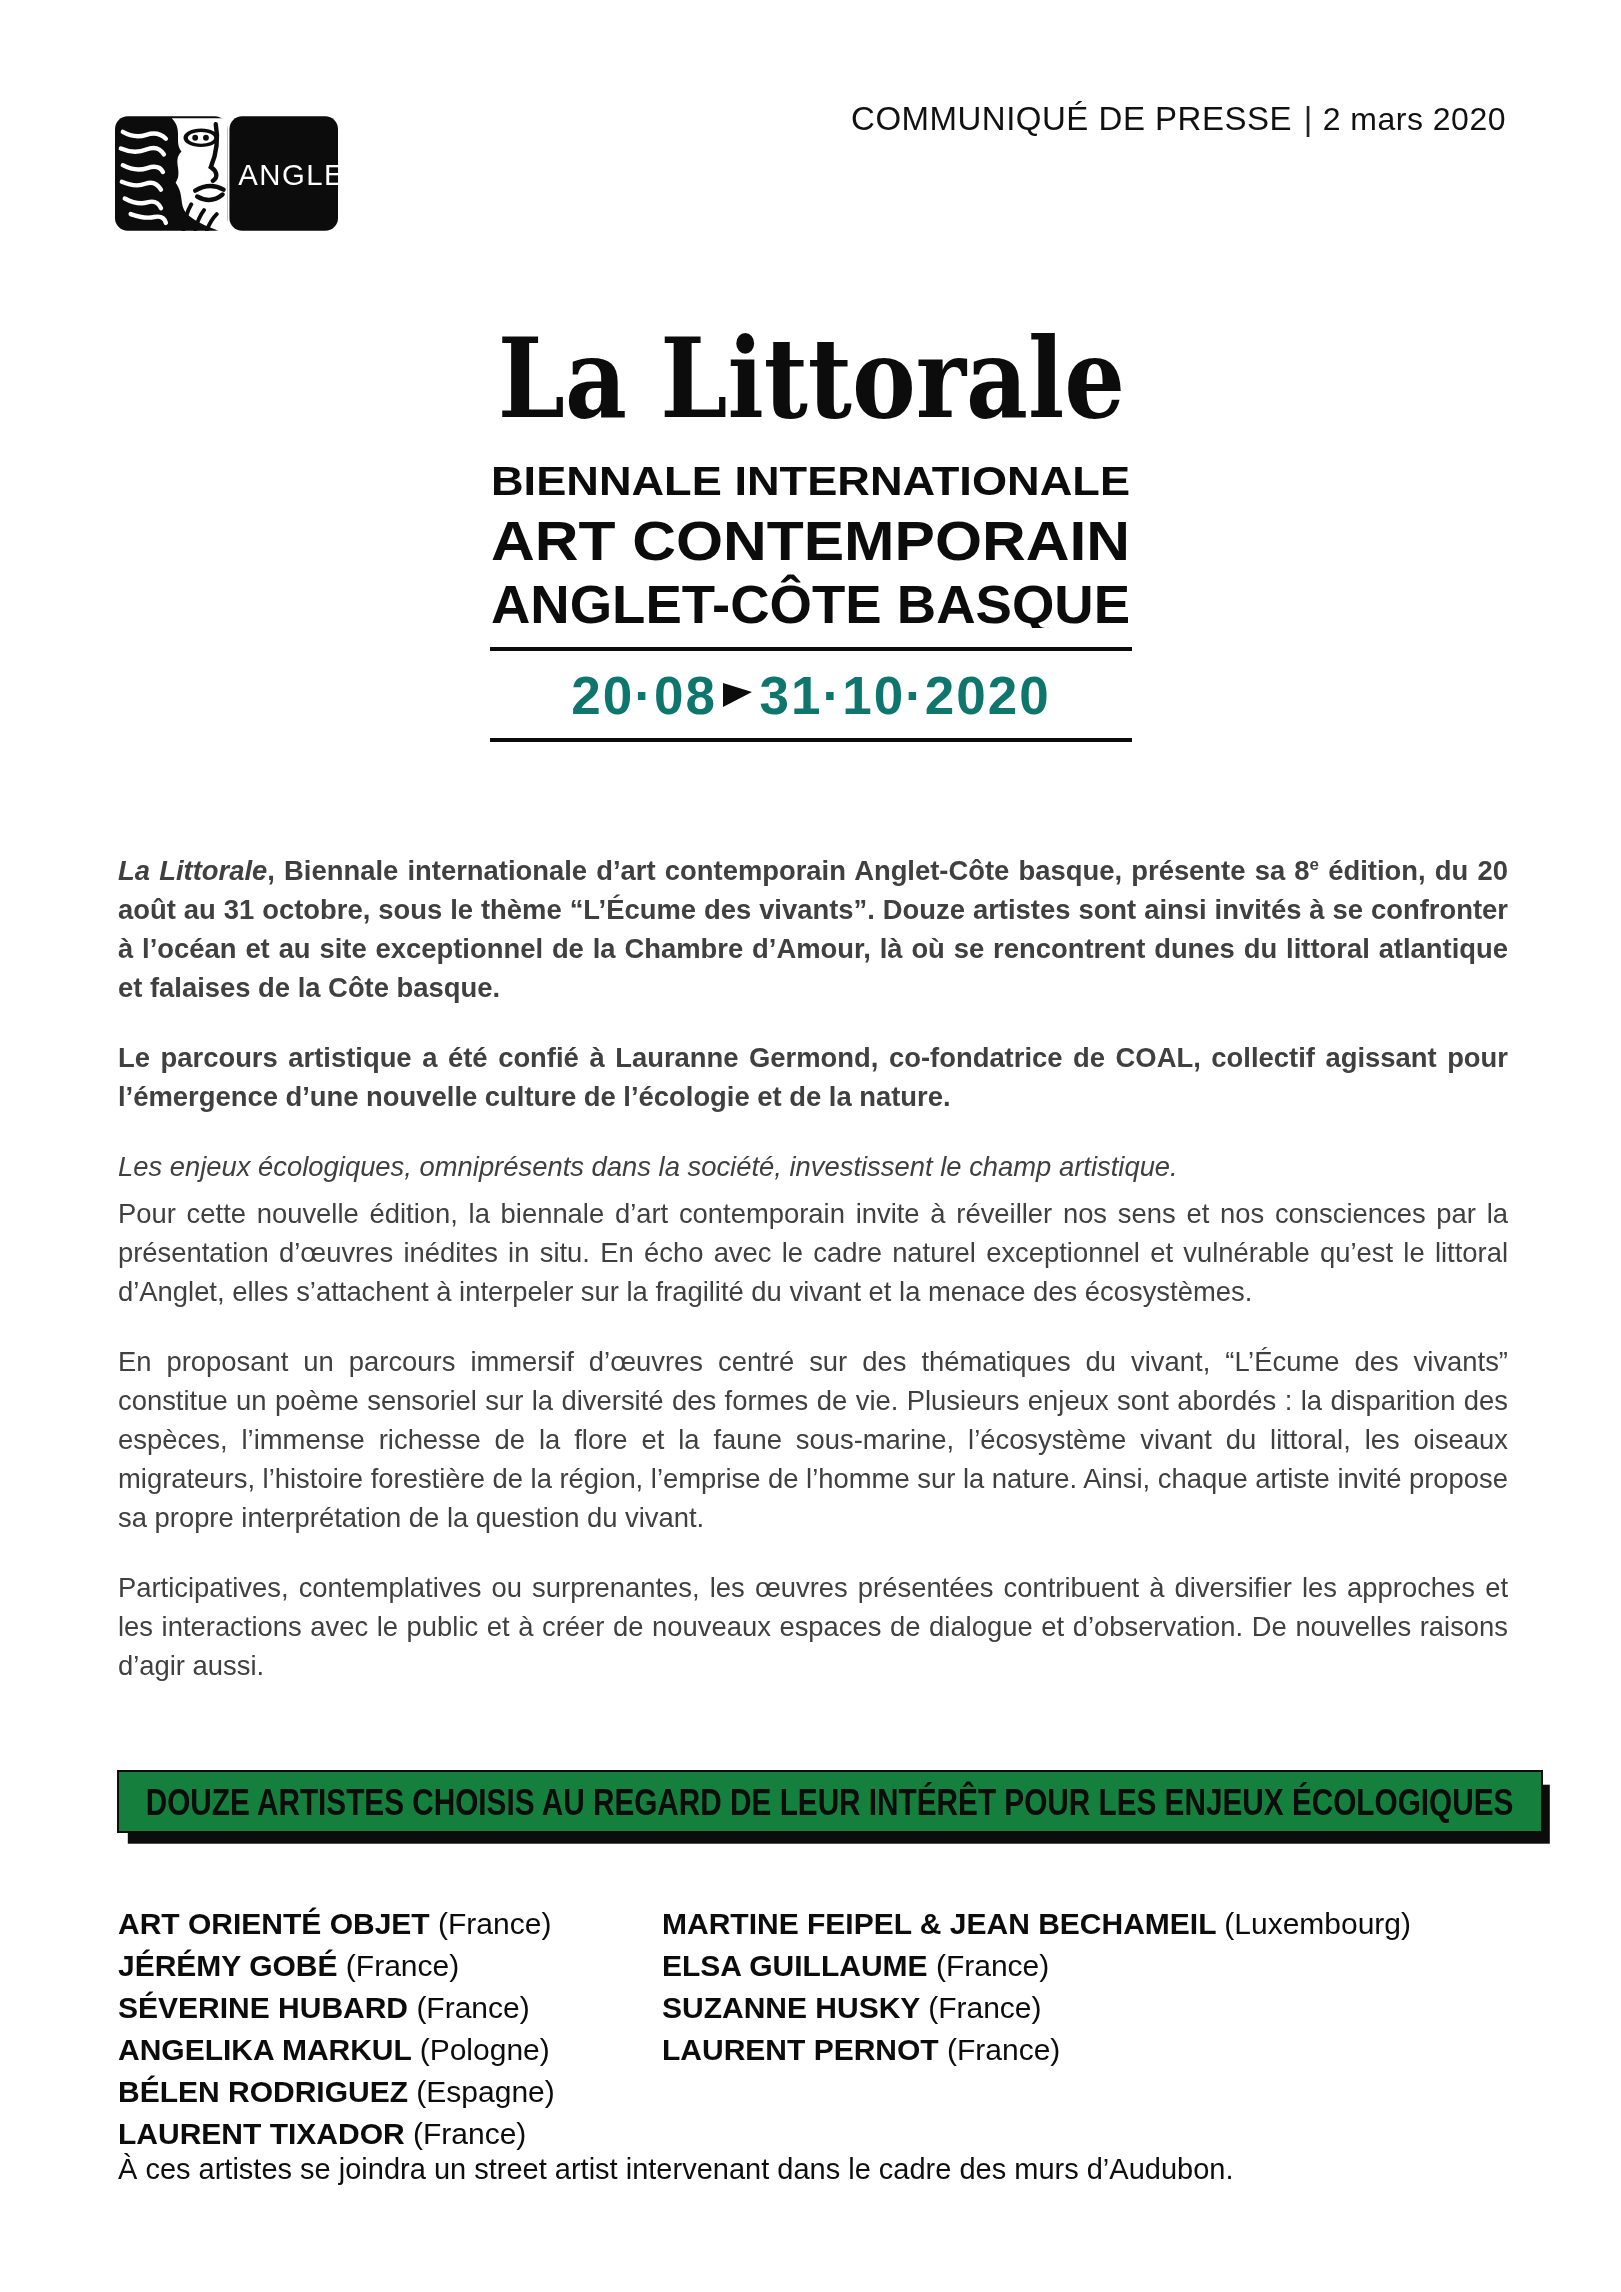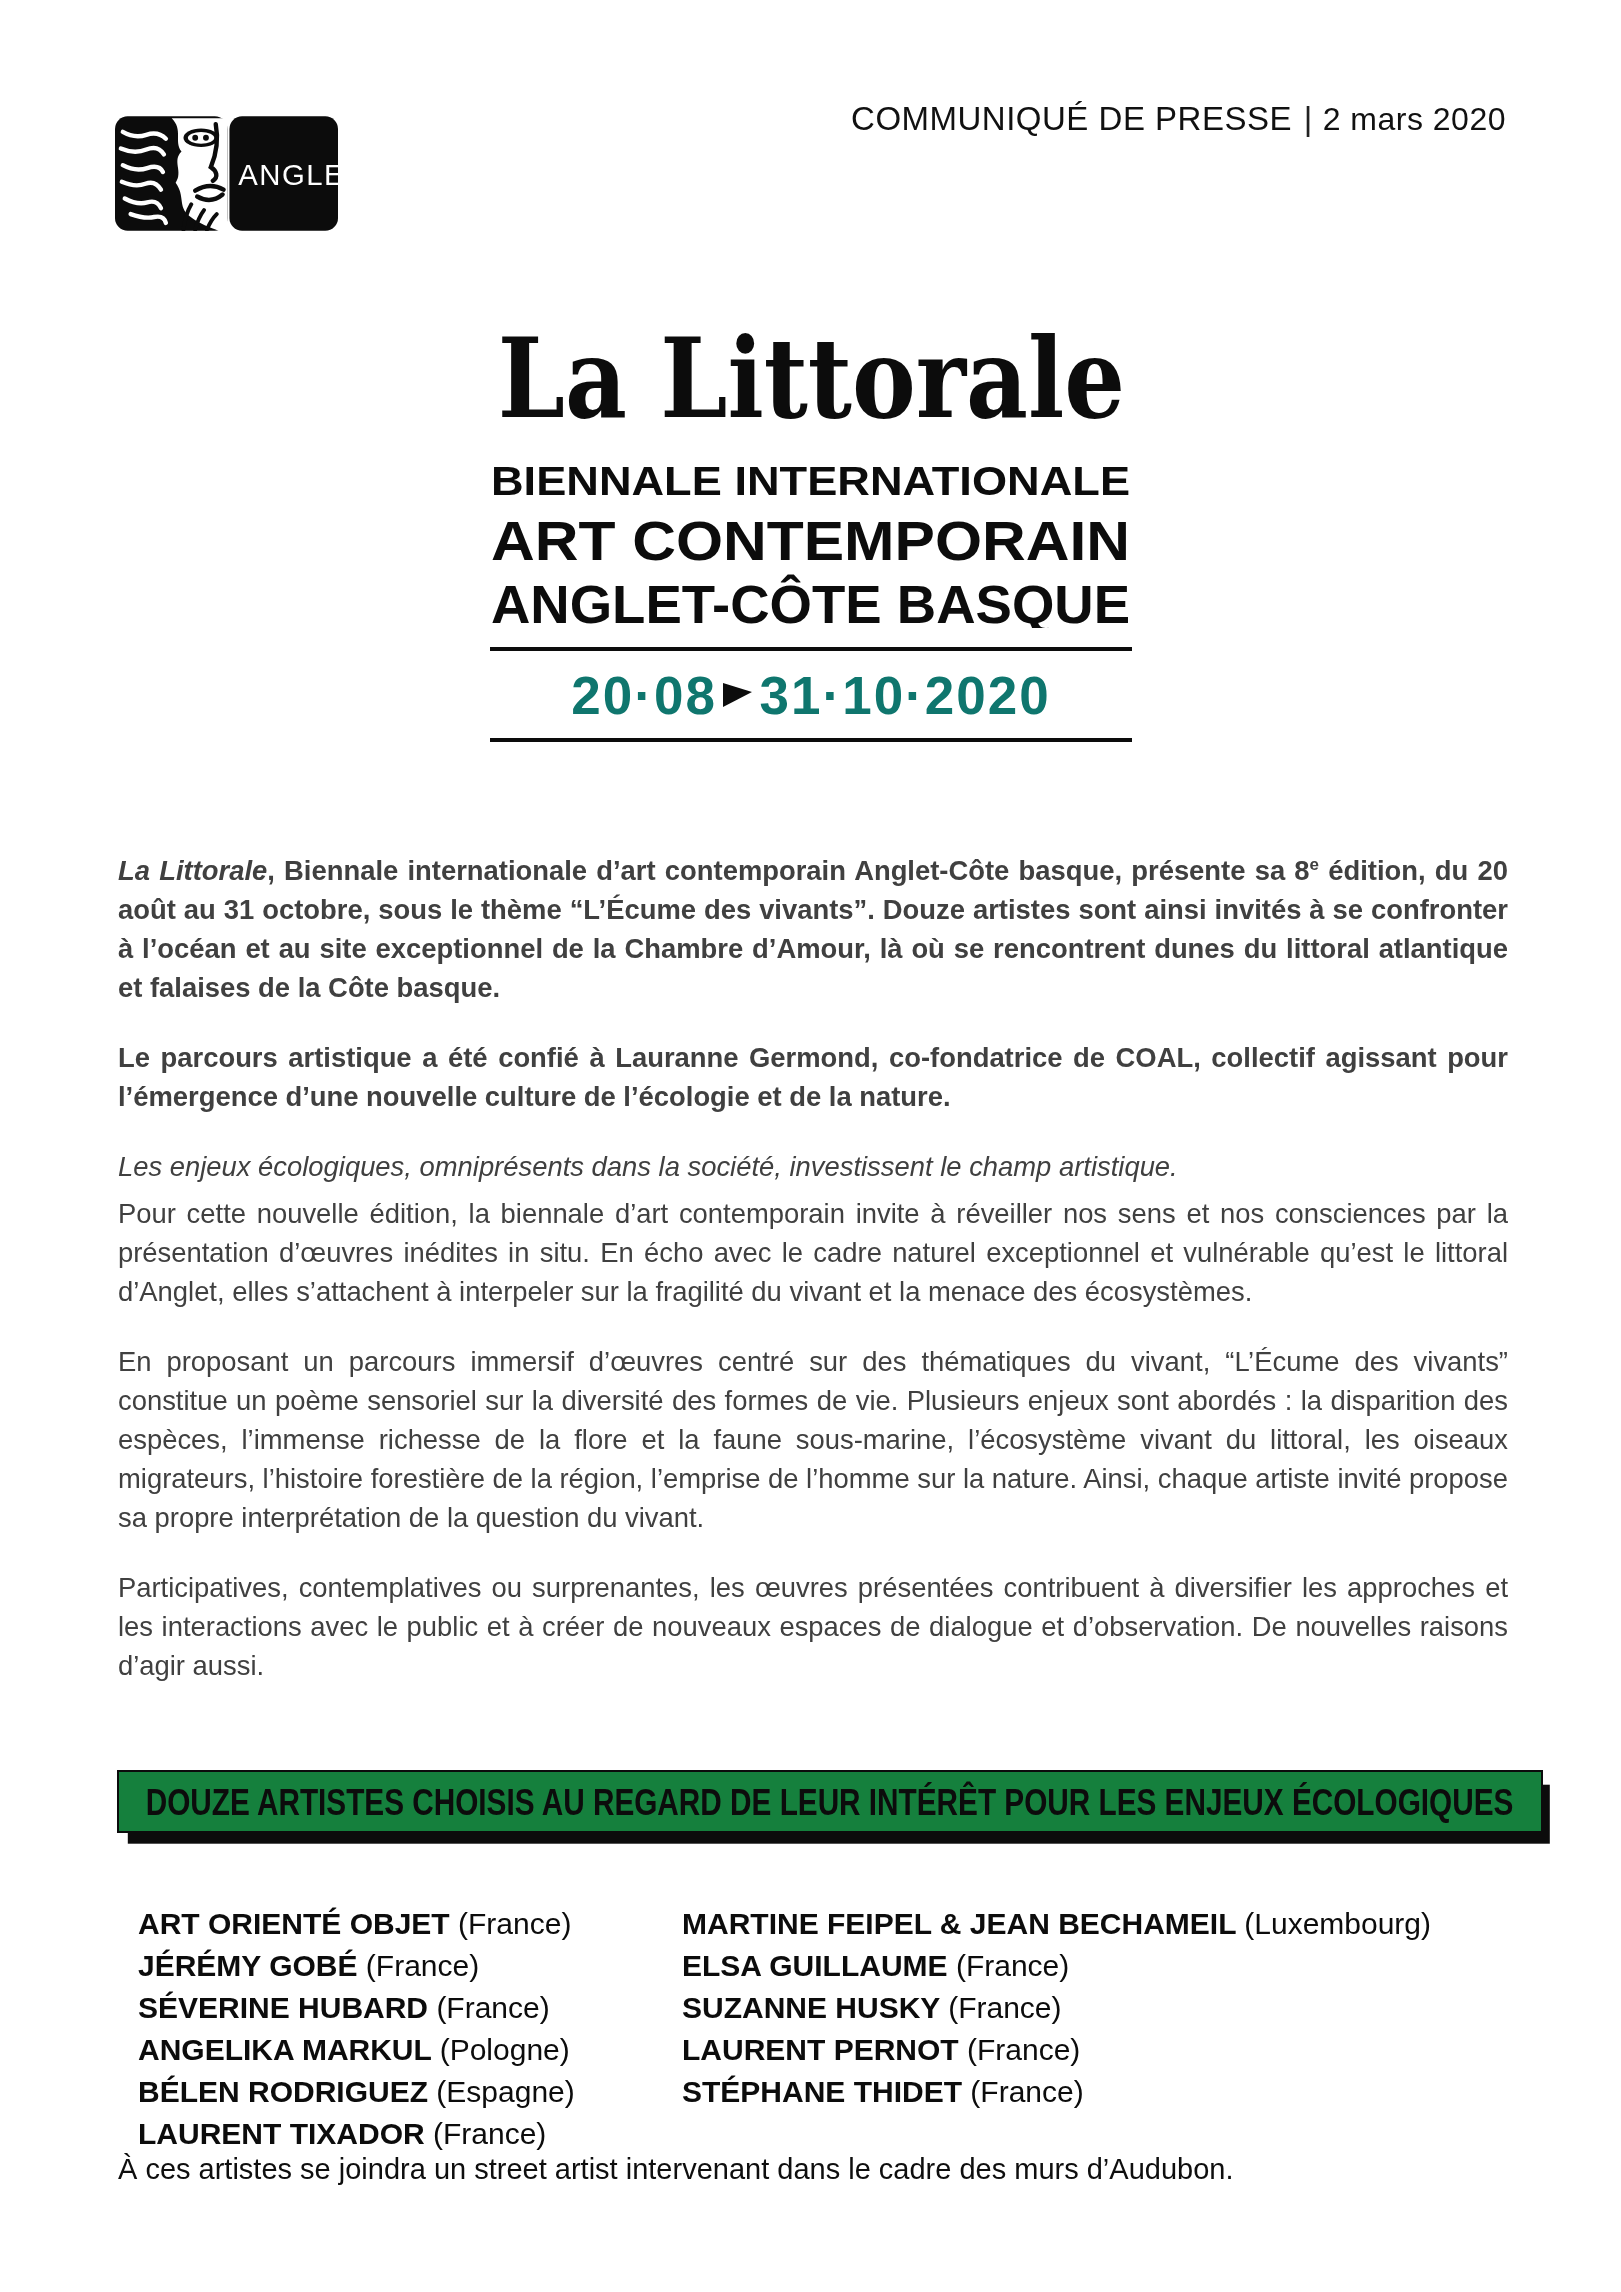--- a/index.html
+++ b/index.html
@@ -54,21 +54,21 @@
     box-sizing:border-box;background:#15803d;border:2.9px solid #0c0c0c;
     box-shadow:8.8px 12.7px 0 -2px #0c0c0c;
     display:flex;align-items:center;justify-content:center;
   }
   
   .artists{position:absolute;left:118px;top:1903px;width:1411px;}
   .artists .col{position:absolute;top:0;}
   .artists .col.left{left:0;width:529px;}
   .artists .col.right{left:544px;width:863px;}
   .artist-row{font-size:30px;line-height:42px;white-space:nowrap;color:#0c0c0c;}
-  .artist-name{font-weight:bold;margin-left:20px;}
+  .artist-name{font-weight:bold;}
   .artist-country{font-weight:normal;}
   
   .footer-note{
     position:absolute;left:118px;top:2150px;width:1390px;
     font-size:29px;line-height:39px;color:#0e0e0e;
   }
 </style>
 </head>
 <body>
 
@@ -157,20 +157,19 @@
         <div class="artist-row"><span class="artist-name">SÉVERINE HUBARD </span><span class="artist-country">(France)</span></div>
         <div class="artist-row"><span class="artist-name">ANGELIKA MARKUL </span><span class="artist-country">(Pologne)</span></div>
         <div class="artist-row"><span class="artist-name">BÉLEN RODRIGUEZ </span><span class="artist-country">(Espagne)</span></div>
         <div class="artist-row"><span class="artist-name">LAURENT TIXADOR </span><span class="artist-country">(France)</span></div>
       </div>
     <div class="col right" id="artists-right">
         <div class="artist-row"><span class="artist-name">MARTINE FEIPEL &amp; JEAN BECHAMEIL </span><span class="artist-country">(Luxembourg)</span></div>
         <div class="artist-row"><span class="artist-name">ELSA GUILLAUME </span><span class="artist-country">(France)</span></div>
         <div class="artist-row"><span class="artist-name">SUZANNE HUSKY </span><span class="artist-country">(France)</span></div>
         <div class="artist-row"><span class="artist-name">LAURENT PERNOT </span><span class="artist-country">(France)</span></div>
-        <div class="artist-row"><span class="artist-name">STÉPHANE THIDET </span><span class="artist-country">(France)</span></div>
       </div>
   </div>
 
   <div class="footer-note">À ces artistes se joindra un street artist intervenant dans le cadre des murs d’Audubon.</div>
 
 </div>
 
 
 </body></html>

